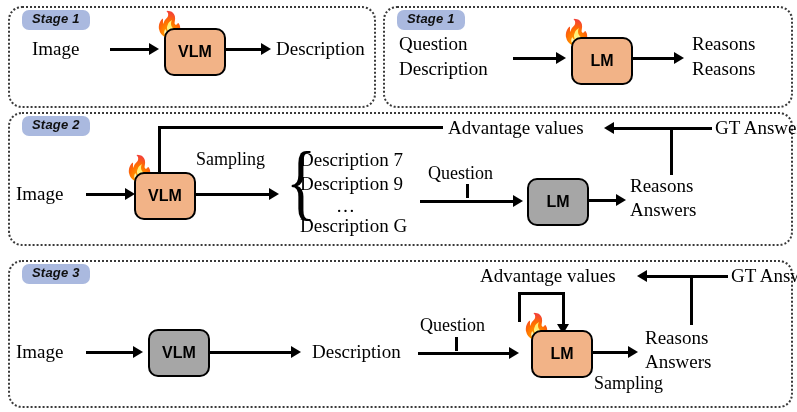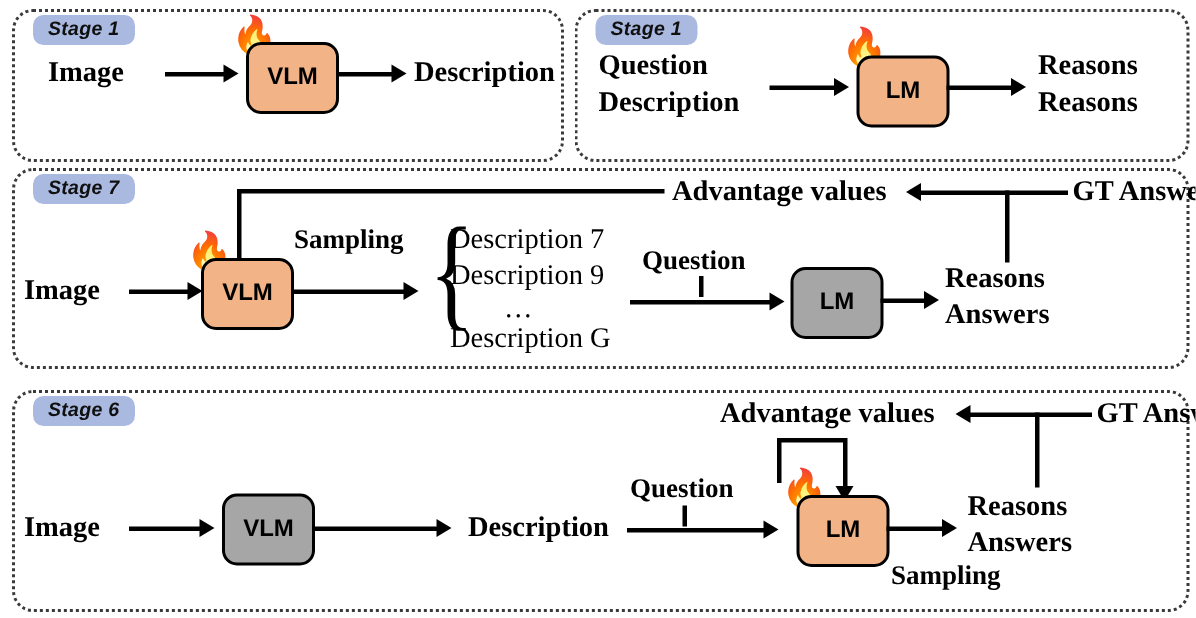--- a/index.html
+++ b/index.html
@@ -14,21 +14,21 @@
          letter-spacing:.2px;}
 
   .modelbox{position:absolute;border:2.5px solid #000;border-radius:10px;
             font-family:"Liberation Sans",sans-serif;font-weight:bold;font-size:16px;
             color:#000;display:flex;align-items:center;justify-content:center;}
   .modelbox.warm{background:#f2b387;}
   .modelbox.cold{background:#a6a6a6;}
 
   .fire{position:absolute;font-size:25px;line-height:1;user-select:none;}
 
-  .lbl{position:absolute;font-size:19px;line-height:1.16;white-space:nowrap;font-weight:bold;}
+  .lbl{position:absolute;font-size:19px;line-height:1.16;white-space:nowrap;}
   .lbl.sm{font-size:18px;}
 
   .multi{position:absolute;font-size:19px;line-height:1.22;white-space:nowrap;text-align:left;}
 
   
   .hline{position:absolute;height:2.5px;background:#000;}
   .vline{position:absolute;width:2.5px;background:#000;}
 
   .arrow-r{position:absolute;width:0;height:0;
            border-top:6px solid transparent;border-bottom:6px solid transparent;
@@ -79,21 +79,21 @@
 <div class="modelbox warm" style="left:571px;top:37px;width:58px;height:44px;">LM</div>
 
 <div class="hline" style="left:631px;top:57px;width:44px;"></div>
 <div class="arrow-r" style="left:674px;top:52px;"></div>
 
 <div class="lbl" style="left:692px;top:33px;">Reasons</div>
 <div class="lbl" style="left:692px;top:58px;">Reasons</div>
 
 <div class="panel" style="left:8px;top:112px;width:781px;height:130px;"></div>
 
-<div class="badge" style="left:22px;top:116px;">Stage 7</div>
+<div class="badge" style="left:22px;top:116px;">Stage 2</div>
 
 <div class="hline" style="left:158px;top:126px;width:285px;"></div>
 <div class="vline" style="left:158px;top:126px;height:52px;"></div>
 <div class="arrow-d" style="left:153px;top:176px;"></div>
 
 <div class="lbl" style="left:16px;top:183px;">Image</div>
 
 <div class="hline" style="left:86px;top:193px;width:40px;"></div>
 <div class="arrow-r" style="left:125px;top:188px;"></div>
 
@@ -137,21 +137,21 @@
 <div class="lbl" style="left:448px;top:117px;">Advantage values</div>
 
 <div class="arrow-l" style="left:604px;top:122px;"></div>
 <div class="hline" style="left:613px;top:127px;width:99px;"></div>
 <div class="vline" style="left:670px;top:127px;height:48px;"></div>
 
 <div class="lbl" style="left:715px;top:117px;">GT Answer</div>
 
 <div class="panel" style="left:8px;top:260px;width:781px;height:144px;"></div>
 
-<div class="badge" style="left:22px;top:264px;">Stage 6</div>
+<div class="badge" style="left:22px;top:264px;">Stage 3</div>
 
 <div class="lbl" style="left:16px;top:341px;">Image</div>
 
 <div class="hline" style="left:86px;top:351px;width:48px;"></div>
 <div class="arrow-r" style="left:133px;top:346px;"></div>
 
 <div class="modelbox cold" style="left:148px;top:329px;width:58px;height:44px;">VLM</div>
 
 <div class="hline" style="left:208px;top:351px;width:84px;"></div>
 <div class="arrow-r" style="left:291px;top:346px;"></div>

